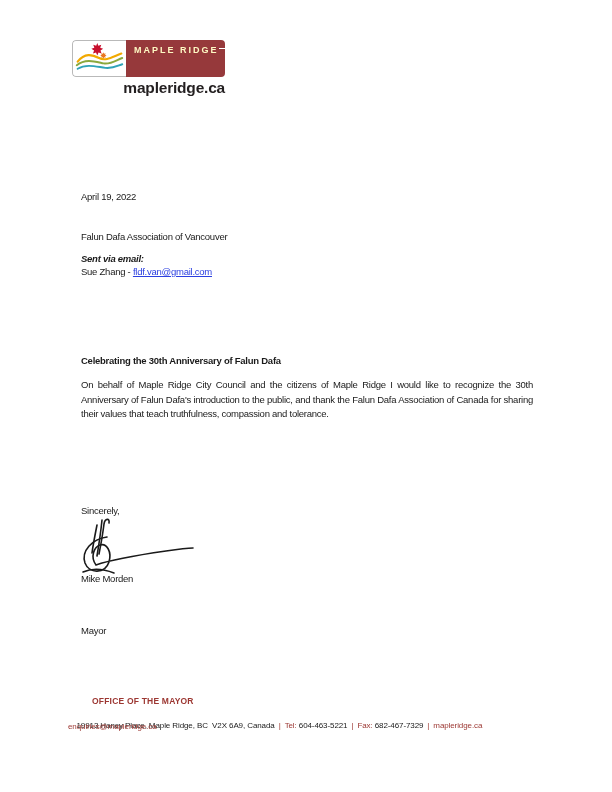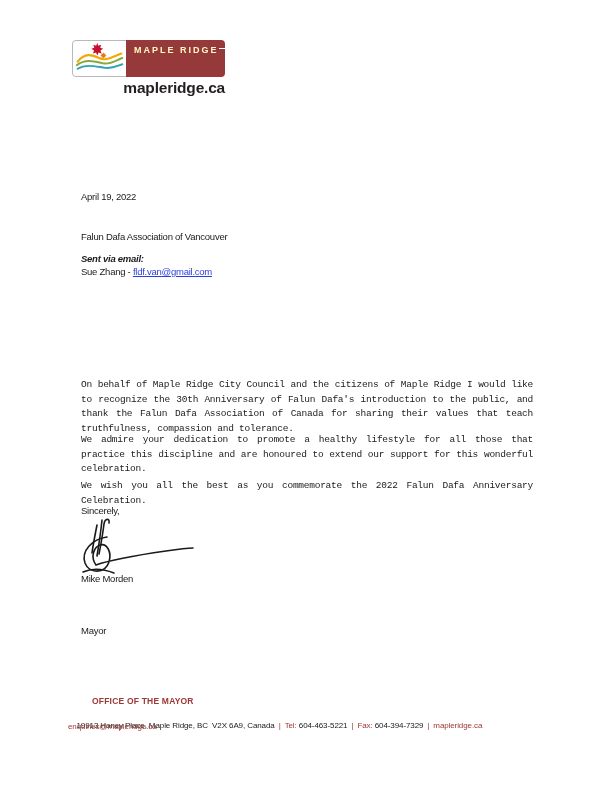--- a/index.html
+++ b/index.html
@@ -81,21 +81,20 @@
   
   .abs { position: absolute; left: 81px; }
   .bodytext {
     font-size: 9.5px;
     line-height: 14.5px;
     letter-spacing: -0.25px;
   }
   .para {
     width: 452px;
     text-align: justify;
-    font-family: Liberation Mono, monospace;
   }
   .subject { font-weight: bold; }
   .sent-via { font-weight: bold; font-style: italic; }
   .email-link {
     color: #2B3FE0;
     text-decoration: underline;
     cursor: pointer;
   }
 
   
@@ -154,24 +153,23 @@
   <div class="abs bodytext" style="top:190px;">April 19, 2022</div>
 
   <div class="abs bodytext" style="top:230px;">Falun Dafa Association of Vancouver</div>
 
   <div class="abs bodytext sent-via" style="top:252px;">Sent via email:</div>
 
   <div class="abs bodytext" style="top:265px;">
     <span>Sue Zhang - </span><span class="email-link">fldf.van@gmail.com</span>
   </div>
 
+  <div class="abs bodytext subject" style="top:354px;">Celebrating the 30th Anniversary of Falun Dafa</div>
 
   <p class="abs bodytext para" style="top:378px;">On behalf of Maple Ridge City Council and the citizens of Maple Ridge I would like to recognize the 30th Anniversary of Falun Dafa's introduction to the public, and thank the Falun Dafa Association of Canada for sharing their values that teach truthfulness, compassion and tolerance.</p>
-  <p class="abs bodytext para" style="top:433px;">We admire your dedication to promote a healthy lifestyle for all those that practice this discipline and are honoured to extend our support for this wonderful celebration.</p>
-  <p class="abs bodytext para" style="top:479px;">We wish you all the best as you commemorate the 2022 Falun Dafa Anniversary Celebration.</p>
 
   <div class="abs bodytext" style="top:504px;text-align:center;">Sincerely,</div>
 
   <div class="signature">
     <svg width="122" height="60" viewBox="0 0 122 60">
       <g fill="none" stroke="#1a1a1a" stroke-width="1.6" stroke-linecap="round">
         <path d="M21 8 C19 18 17 28 16 36"></path>
         <path d="M26 3 C25 13 23 27 21 39"></path>
         <path d="M33 6 C34 1 29 1 28 7 C27 15 25 27 23 37"></path>
         <path d="M31 20 C16 22 5 34 9 46 C13 57 29 57 33 45 C36 35 31 26 24 28 C18 30 14 40 20 48 C34 43 62 38 90 34 C100 32.5 111 31 117 31"></path>
@@ -179,18 +177,18 @@
       </g>
     </svg>
   </div>
 
   <div class="abs bodytext" style="top:572px;">Mike Morden</div>
   <div class="abs bodytext" style="top:584px;margin-top:40px;">Mayor</div>
 
   <div class="footer-dept">OFFICE OF THE MAYOR</div>
 
   <div class="footer-line" style="top:709px;">
-    <span>19913 Haney Place, Maple Ridge, BC  V2X 6A9, Canada</span><span class="sep">|</span><span class="red">Tel: </span><span>604-463-5221</span><span class="sep">|</span><span class="red">Fax: </span><span>604-394-7329</span><span class="sep">|</span><span class="red">mapleridge.ca</span>
+    <span>19913 Haney Place, Maple Ridge, BC  V2X 6A9, Canada</span><span class="sep">|</span><span class="red">Tel: </span><span>604-463-5221</span><span class="sep">|</span><span class="red">Fax: </span><span>682-467-7329</span><span class="sep">|</span><span class="red">mapleridge.ca</span>
   </div>
 
   <div class="footer-line red" style="top:721px; color:#9C3732;text-align:right;">enquiries@mapleridge.ca</div>
 
 </div>
 
 </body></html>

